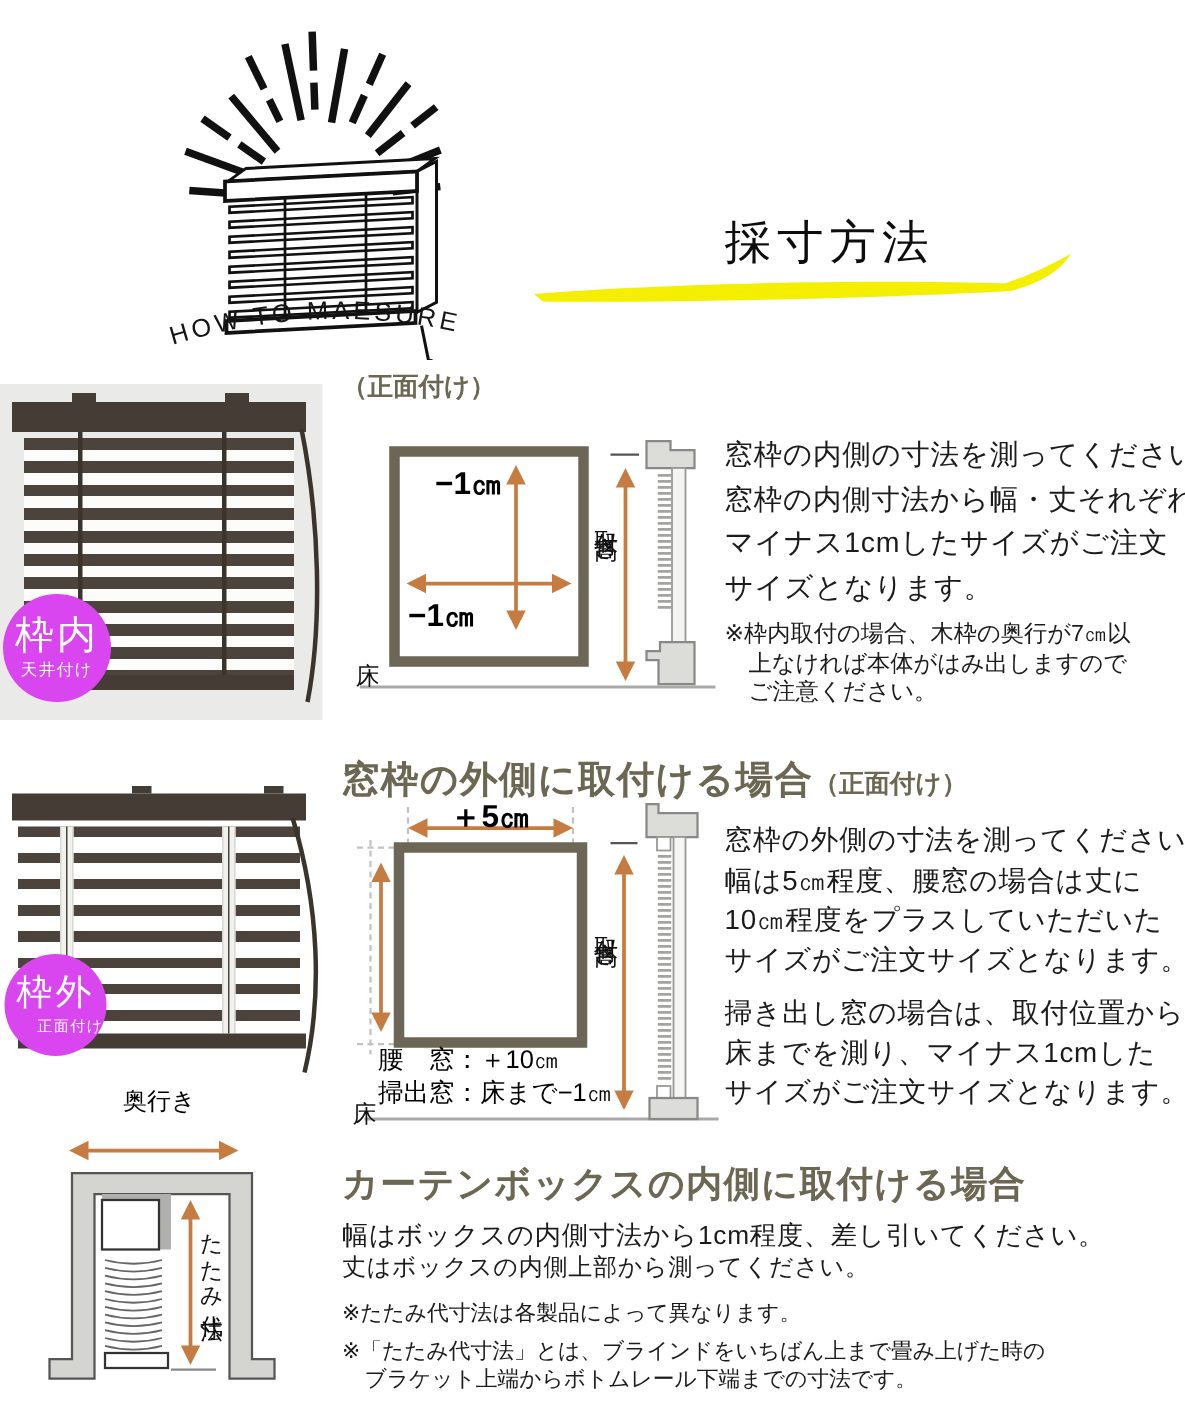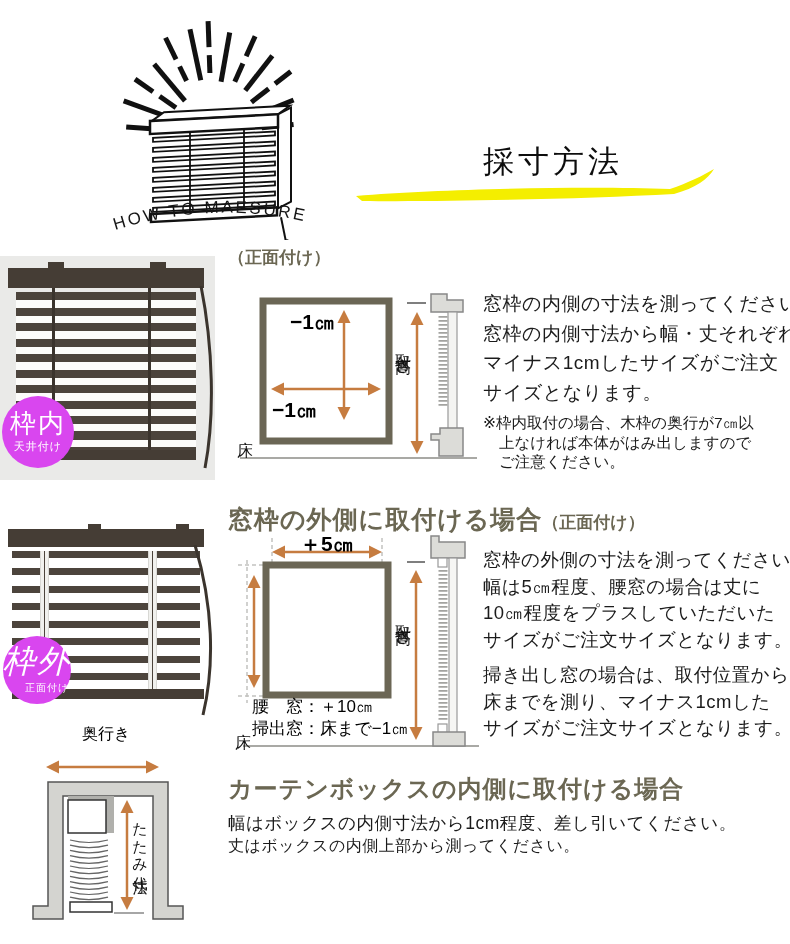--- a/index.html
+++ b/index.html
@@ -165,21 +165,21 @@
     <div class="abs" style="left:12px;top:46px;width:188px;height:138px;background:repeating-linear-gradient(180deg,#4c443c 0 7px,#ffffff 7px 17.5px);"></div>
     <div class="tape" style="left:40px;top:46px;height:138px;"></div>
     <div class="tape-line" style="left:44px;top:46px;height:138px;"></div>
     <div class="tape" style="left:148px;top:46px;height:138px;"></div>
     <div class="tape-line" style="left:152px;top:46px;height:138px;"></div>
     <div class="blind-dark" style="left:12px;top:184px;width:192px;height:10px;"></div>
     <svg class="abs" style="right:-4px;top:40px;" width="26" height="175" viewBox="0 0 26 175">
       <path d="M 2,0 C 20,60 22,120 10,170" stroke="#3b342d" stroke-width="3" fill="none"></path>
     </svg>
     <div class="badge" style="left:3px;top:131px;width:68px;height:68px;">
-      <span class="b-main" style="font-size:32px;font-style:italic;">枠外</span>
+      <span class="b-main" style="font-size:24px;">枠外</span>
       <span class="b-sub" style="font-size:10px;margin-left:20px;">正面付け</span>
     </div>
   </div>
 
   <svg class="abs" style="left:235px;top:528px;" width="250" height="225" viewBox="0 0 250 225">
     <g stroke="#c2c2c0" stroke-width="1.5" stroke-dasharray="4 3">
       <line x1="12" y1="32" x2="12" y2="175"></line>
       <line x1="37" y1="10" x2="37" y2="40"></line>
       <line x1="147" y1="10" x2="147" y2="40"></line>
       <line x1="3" y1="37" x2="29" y2="37"></line>
@@ -265,14 +265,19 @@
 
   <div class="abs sec-heading" style="left:228px;top:773px;">
     <span class="h-big" style="font-size:24px;">カーテンボックスの内側に取付ける場合</span>
   </div>
 
   <div class="abs" style="left:228px;top:813px;width:560px;">
     <div class="body-line" style="font-size:17.5px;line-height:21.5px;">幅はボックスの内側寸法から1cm程度、差し引いてください。</div>
     <div class="body-line" style="font-size:16px;line-height:21.5px;">丈はボックスの内側上部から測ってください。</div>
   </div>
 
+  <div class="abs" style="left:228px;top:867px;width:560px;">
+    <div class="note-line" style="font-size:14.5px;line-height:19px;margin-bottom:6px;">※たたみ代寸法は各製品によって異なります。</div>
+    <div class="note-line" style="font-size:14.5px;line-height:19px;">※「たたみ代寸法」とは、ブラインドをいちばん上まで畳み上げた時の</div>
+    <div class="note-line" style="font-size:14.5px;line-height:19px;padding-left:15px;">ブラケット上端からボトムレール下端までの寸法です。</div>
+  </div>
 
 </div>
 
 </body></html>

